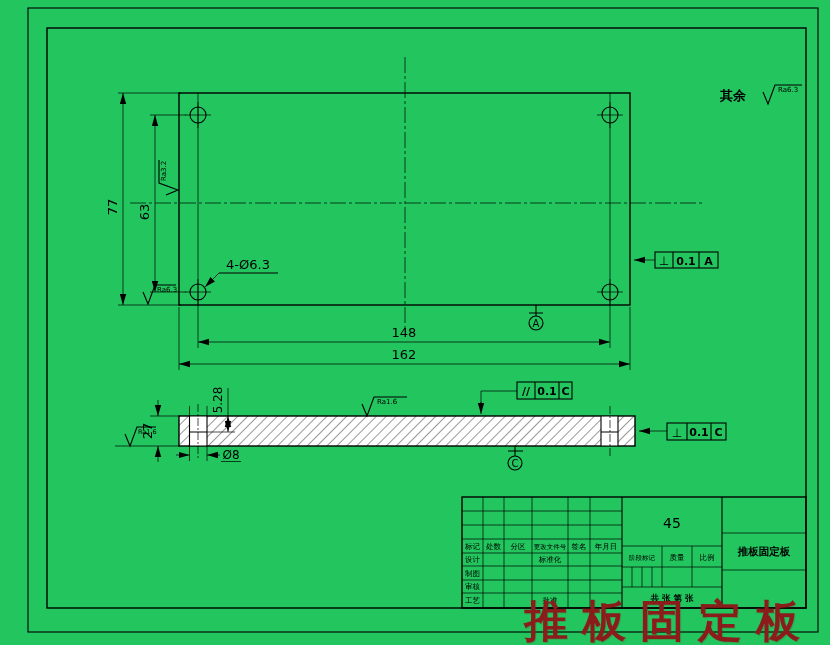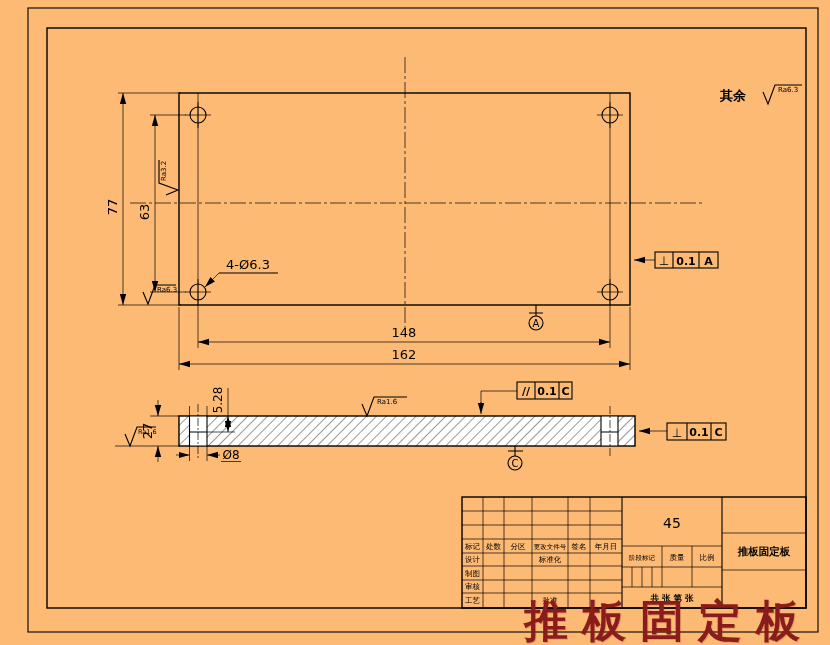--- a/index.html
+++ b/index.html
@@ -1,16 +1,16 @@
 <!DOCTYPE html>
 <html><head>
 <meta charset="utf-8">
 <style>
   html,body{margin:0;padding:0;background:#fff;}
-  .page{position:relative;width:830px;height:645px;background:#fdba74;overflow:hidden;
+  .page{position:relative;width:830px;height:645px;background:#22c55e;overflow:hidden;
         font-family:"DejaVu Sans","Liberation Sans",sans-serif;}
   svg{position:absolute;left:0;top:0;}
   svg text{fill:#000;font-family:"DejaVu Sans","Liberation Sans",sans-serif;}
   .ln{stroke:#000;fill:none;}
   .thin{stroke-width:0.7;}
   .med{stroke-width:1.1;}
   .thick{stroke-width:1.4;}
   .cl{stroke:#000;stroke-width:0.7;fill:none;stroke-dasharray:16 3 3 3;}
   .cl2{stroke:#000;stroke-width:0.7;fill:none;stroke-dasharray:8 2 2 2;}
   .dimtxt{font-size:13px;}

